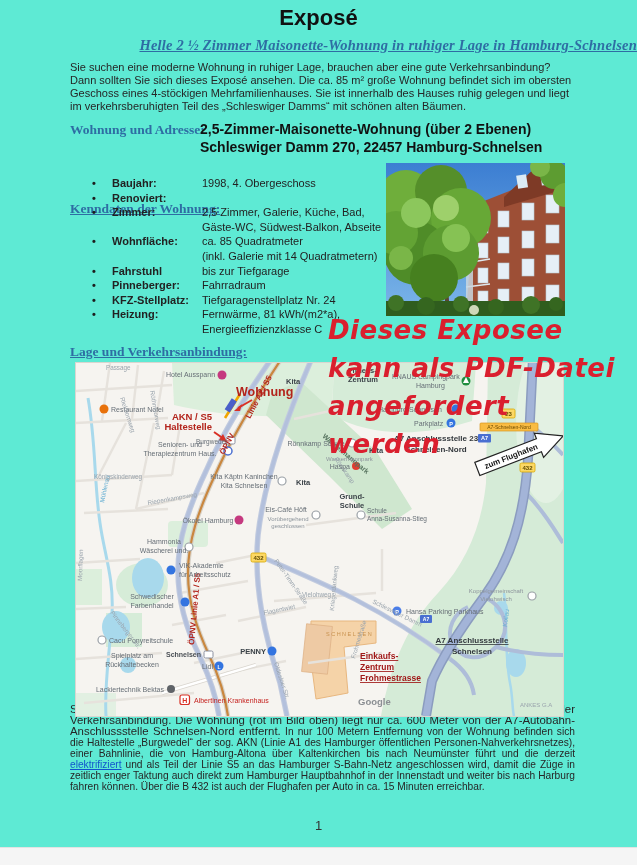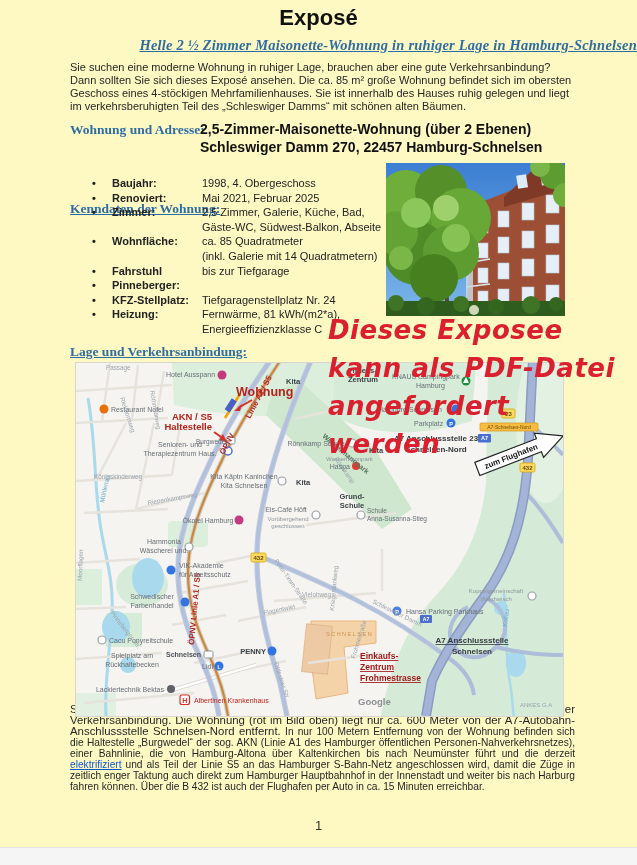--- a/index.html
+++ b/index.html
@@ -1,16 +1,16 @@
 <!DOCTYPE html>
 <html><head>
 <meta charset="utf-8">
 <style>
   html,body{margin:0;padding:0;background:#fff;}
-  .page{position:relative;width:637px;height:865px;background:#fef9c3;overflow:hidden;
+  .page{position:relative;width:637px;height:865px;background:#5eead4;overflow:hidden;
         font-family:"Liberation Sans",sans-serif;color:#1c1c1c;}
   .pre{white-space:pre-line;}
   .doc-title{position:absolute;top:5px;left:0;width:637px;text-align:center;
              font-size:22px;font-weight:bold;color:#111;}
   .doc-subtitle{position:absolute;top:37px;left:0;width:637px;text-align:right;
              font-family:"Liberation Serif",serif;font-style:italic;font-weight:bold;
              font-size:14.5px;color:#2e6da3;text-decoration:underline;letter-spacing:.2px;}
   .intro{position:absolute;top:61px;left:70px;width:515px;font-size:11px;line-height:13px;color:#262626;}
   .addr-label{position:absolute;top:122px;left:70px;font-family:"Liberation Serif",serif;
              font-weight:bold;font-size:13.5px;color:#2e6da3;text-align:right;}
@@ -70,21 +70,20 @@
 
   <div class="kenndaten">
     <div class="krow">
         <span class="kbullet">•</span>
         <span class="klabel">Baujahr:</span>
         <span class="kvalue pre">1998, 4. Obergeschoss</span>
       </div>
     <div class="krow">
         <span class="kbullet">•</span>
         <span class="klabel">Renoviert:</span>
-        <span class="kvalue pre">Mai 2021, Februar 2025</span>
       </div>
     <div class="krow">
         <span class="kbullet">•</span>
         <span class="klabel">Zimmer:</span>
         <span class="kvalue pre">2,5 Zimmer, Galerie, Küche, Bad,
 Gäste-WC, Südwest-Balkon, Abseite</span>
       </div>
     <div class="krow">
         <span class="kbullet">•</span>
         <span class="klabel">Wohnfläche:</span>
@@ -92,20 +91,21 @@
 (inkl. Galerie mit 14 Quadratmetern)</span>
       </div>
     <div class="krow">
         <span class="kbullet">•</span>
         <span class="klabel">Fahrstuhl</span>
         <span class="kvalue pre">bis zur Tiefgarage</span>
       </div>
     <div class="krow">
         <span class="kbullet">•</span>
         <span class="klabel">Pinneberger:</span>
+        <span class="kvalue pre">Fahrradraum</span>
       </div>
     <div class="krow">
         <span class="kbullet">•</span>
         <span class="klabel">KFZ-Stellplatz:</span>
         <span class="kvalue pre">Tiefgaragenstellplatz Nr. 24</span>
       </div>
     <div class="krow">
         <span class="kbullet">•</span>
         <span class="klabel">Heizung:</span>
         <span class="kvalue pre">Fernwärme, 81 kWh/(m2*a),

